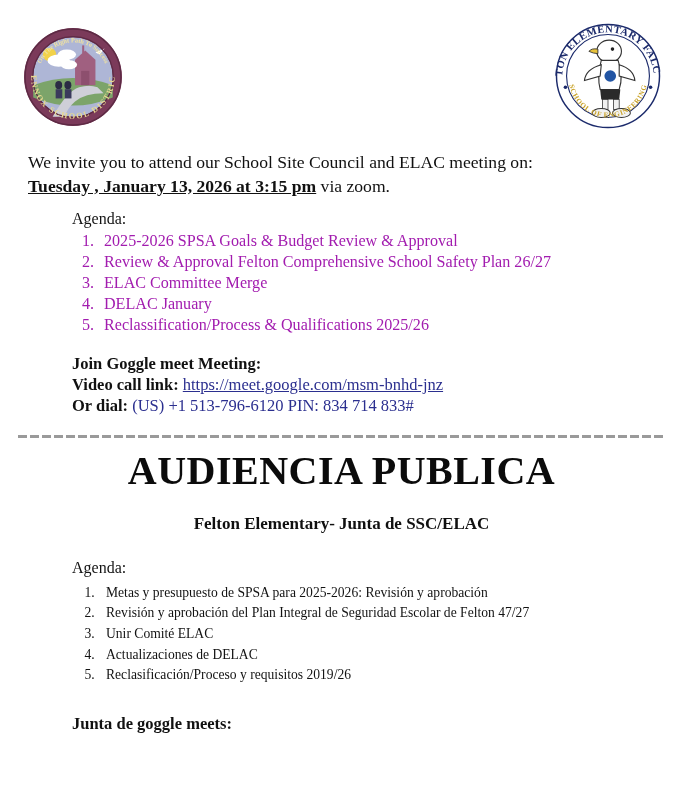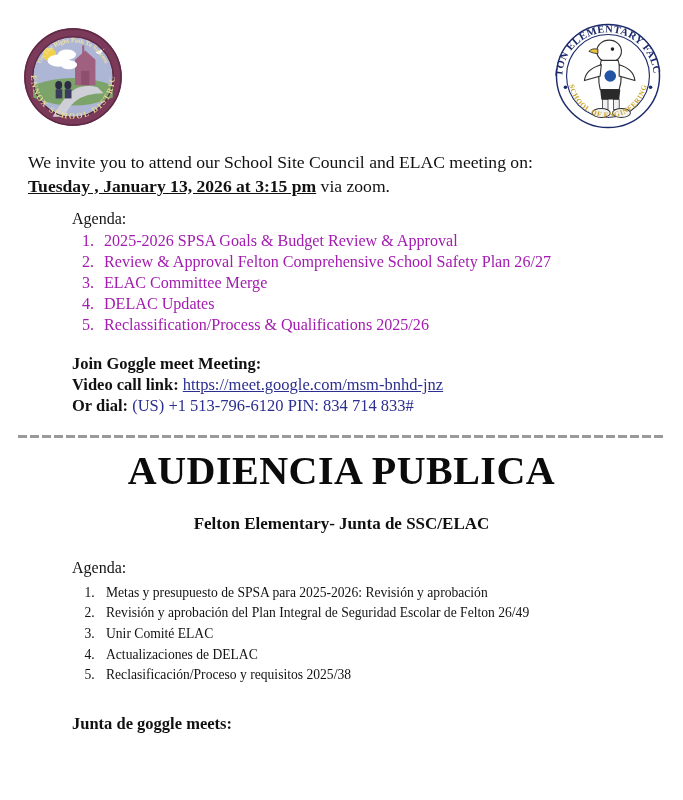--- a/index.html
+++ b/index.html
@@ -265,21 +265,21 @@
     <span>We invite you to attend our School Site Council and ELAC meeting on:</span><br>
     <span class="datestrong">Tuesday , January 13, 2026 at 3:15 pm</span><span> via zoom.</span>
   </div>
 
   <div class="agenda-label">Agenda:</div>
 
   <ol class="agenda">
     <li>2025-2026 SPSA Goals &amp; Budget Review &amp; Approval</li>
     <li>Review &amp; Approval Felton Comprehensive School Safety Plan 26/27</li>
     <li>ELAC Committee Merge</li>
-    <li>DELAC Updates</li>
+    <li>DELAC January</li>
     <li>Reclassification/Process &amp; Qualifications 2025/26</li>
   </ol>
 
   <div class="meet-block">
     <div class="meet-head">Join Goggle meet Meeting:</div>
     <div class="meet-row">
       <span class="lbl">Video call link: </span><a class="link" href="#">https://meet.google.com/msm-bnhd-jnz</a>
     </div>
     <div class="meet-row">
       <span class="lbl">Or dial: </span><span class="dial">(US) +1 513-796-6120 PIN: 834 714 833#</span>
@@ -289,24 +289,24 @@
   <div class="divider"></div>
 
   <div class="es-title">AUDIENCIA PUBLICA</div>
   <div class="es-sub">Felton Elementary- Junta de SSC/ELAC</div>
 
 
   <div class="es-agenda-label">Agenda:</div>
 
   <ol class="agenda-es">
     <li>Metas y presupuesto de SPSA para 2025-2026: Revisión y aprobación</li>
-    <li>Revisión y aprobación del Plan Integral de Seguridad Escolar de Felton 26/49</li>
+    <li>Revisión y aprobación del Plan Integral de Seguridad Escolar de Felton 47/27</li>
     <li>Unir Comité ELAC</li>
     <li>Actualizaciones de DELAC</li>
-    <li>Reclasificación/Proceso y requisitos 2025/38</li>
+    <li>Reclasificación/Proceso y requisitos 2019/26</li>
   </ol>
 
   <div class="meet-block meet-block-es">
     <div class="meet-head">Junta de goggle meets:</div>
 
   </div>
 
 </div>
 
 </body></html>

